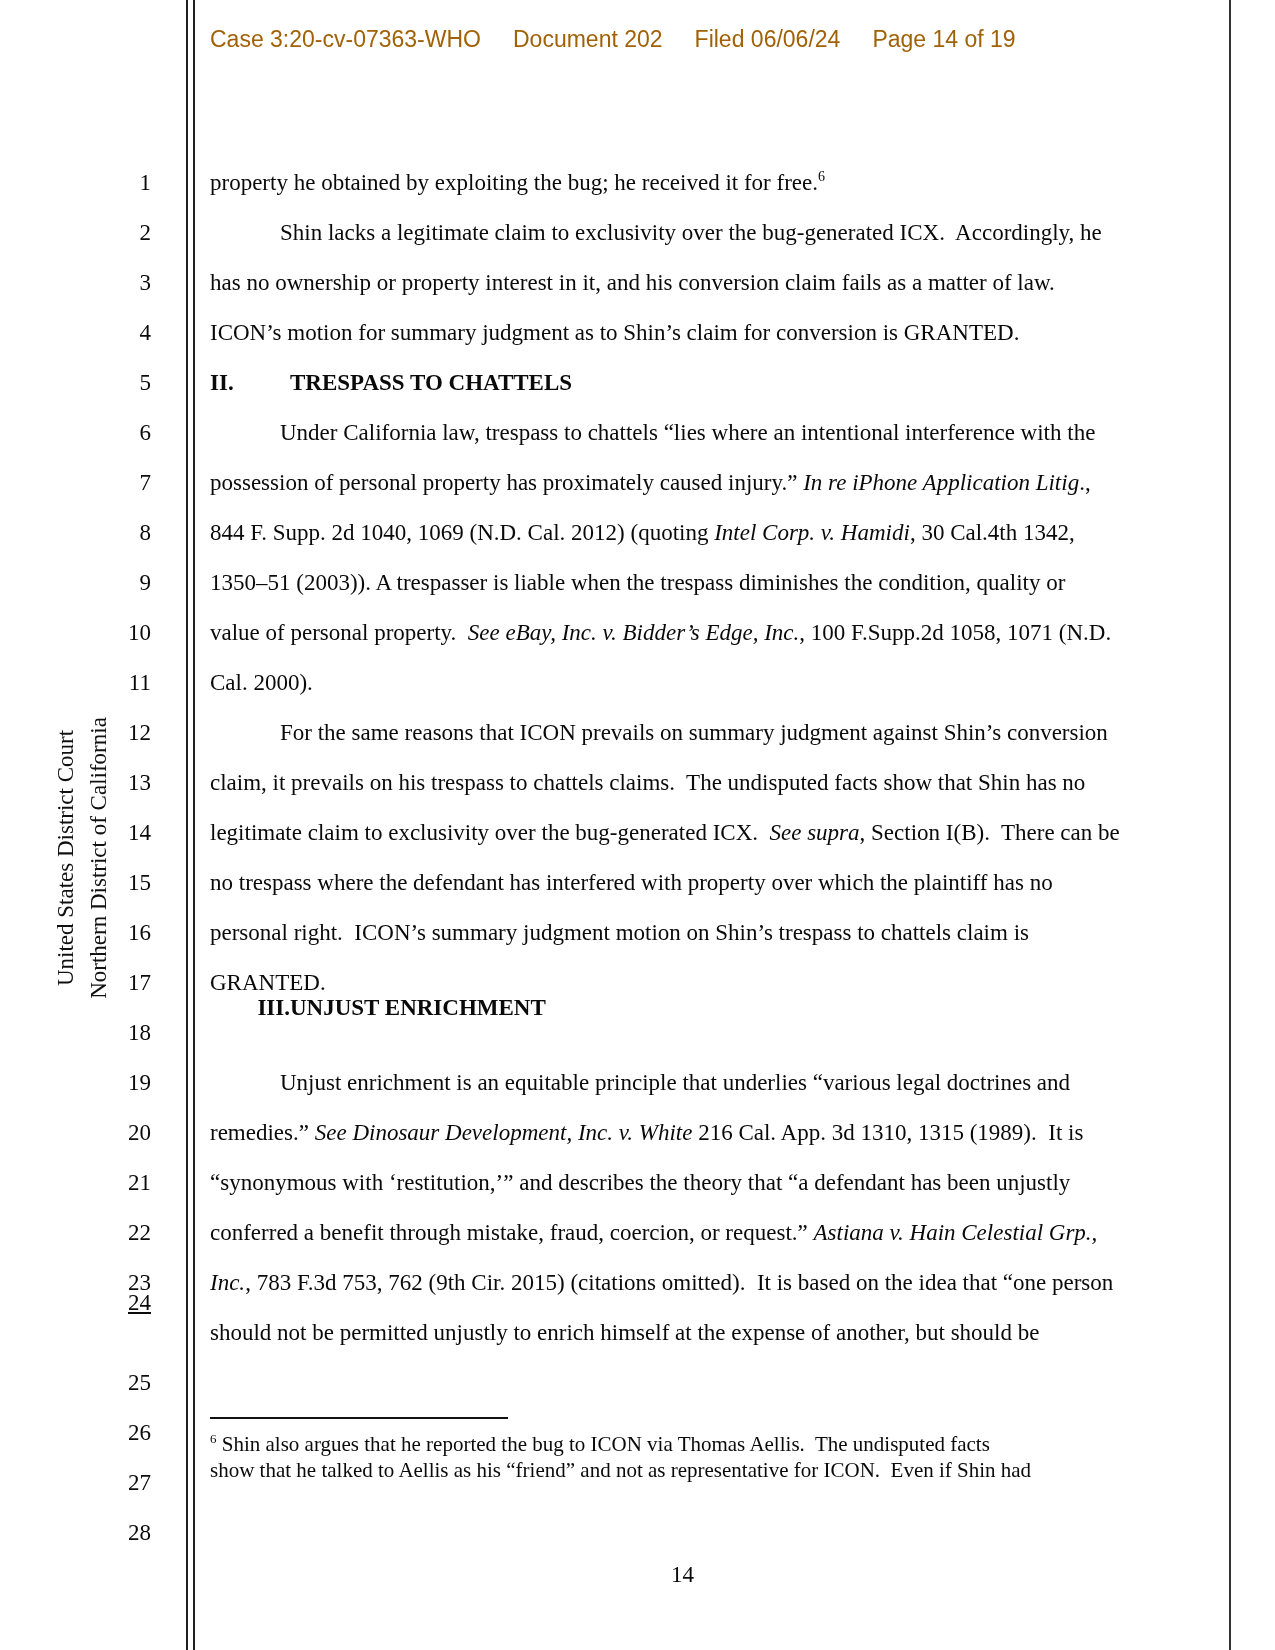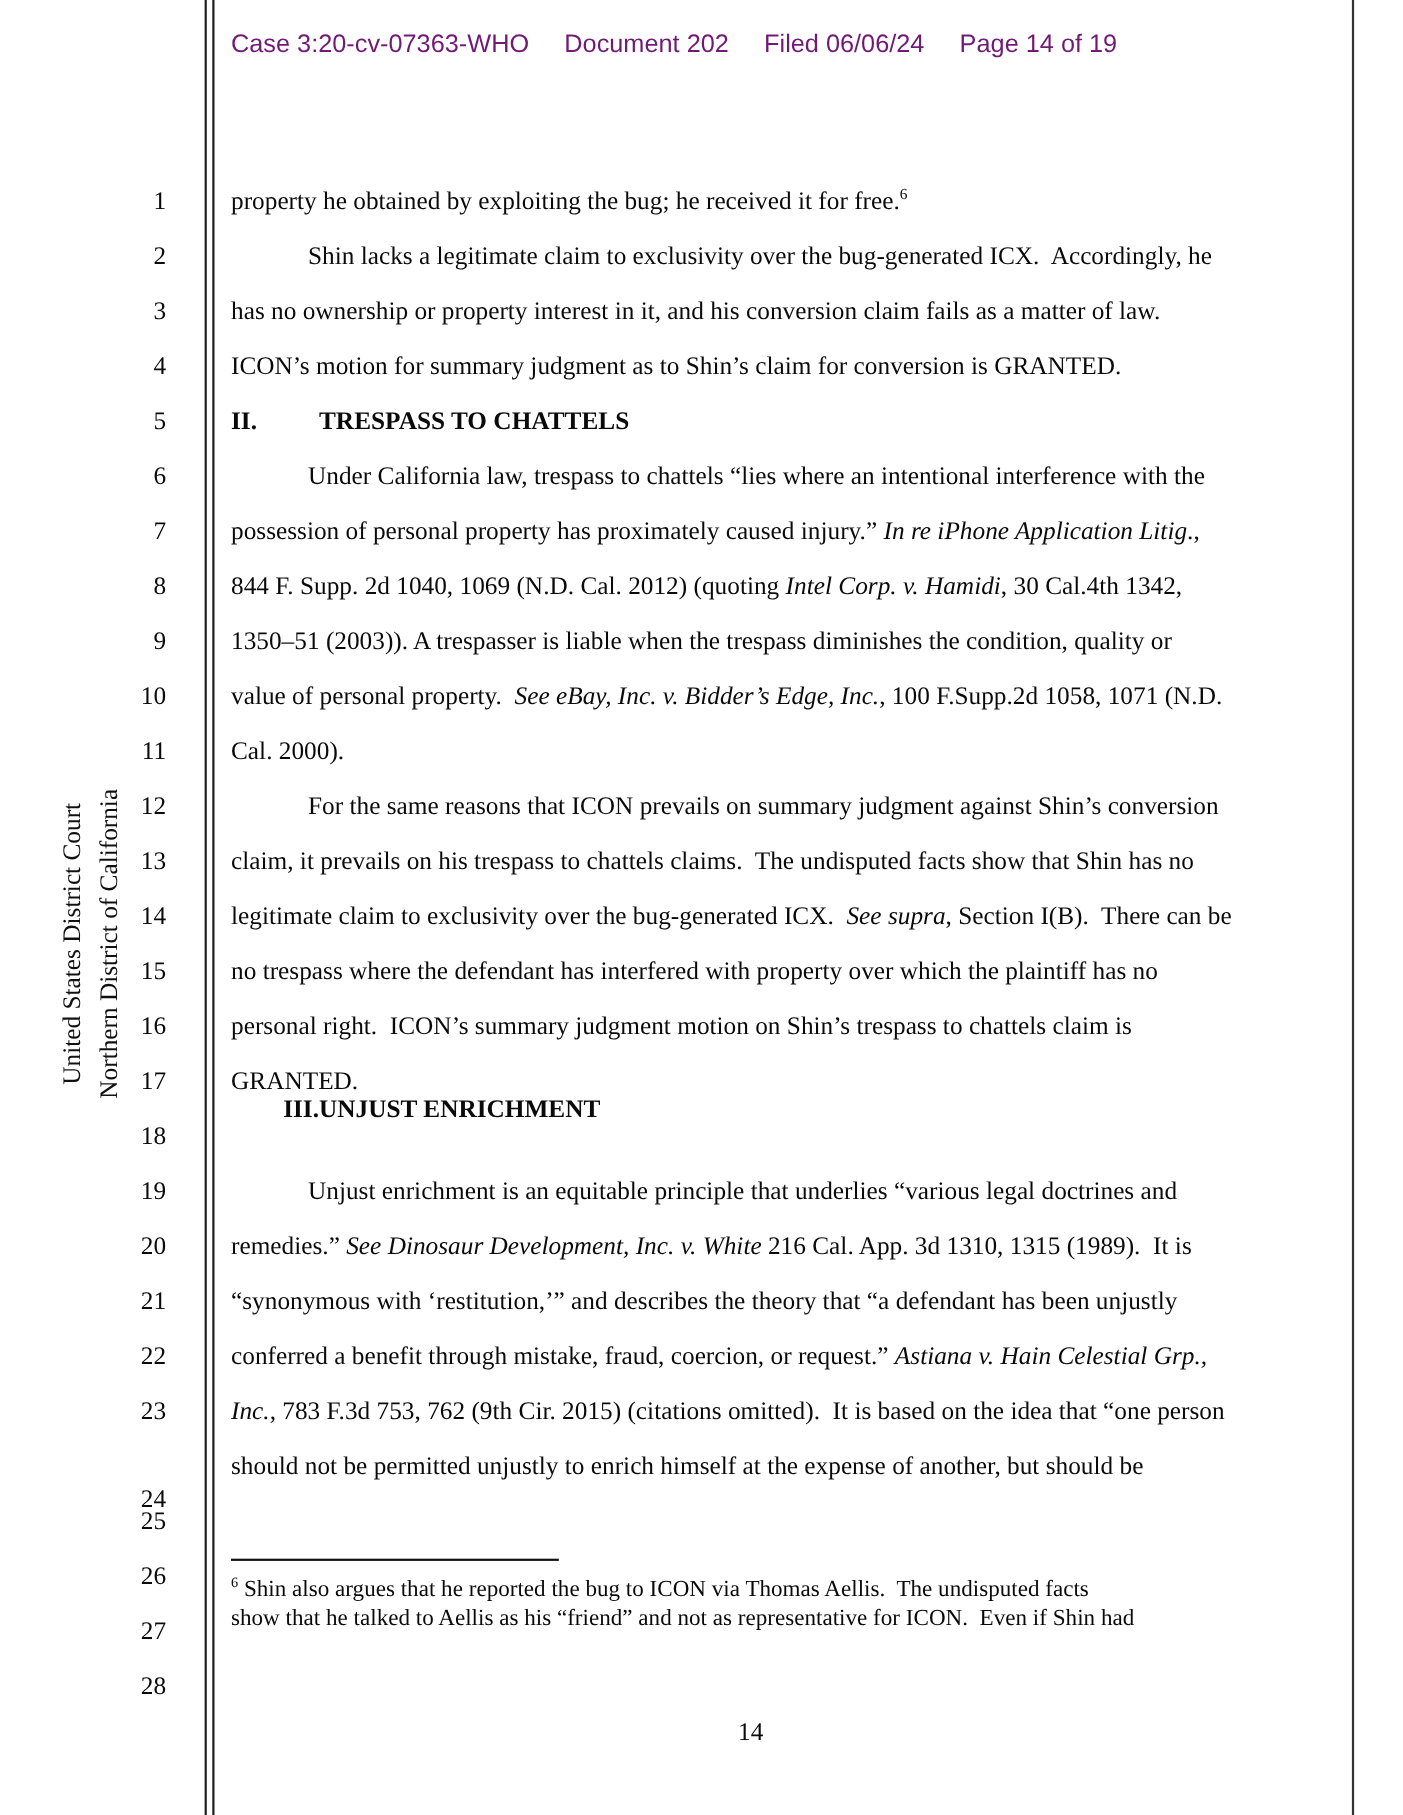--- a/index.html
+++ b/index.html
@@ -59,21 +59,21 @@
   }
 </style>
 </head>
 <body>
 
 <div class="page">
 
   <div class="rule-double"></div>
   <div class="rule-right"></div>
 
-  <div class="header" style="color: #701a75; gap: 32px;">
+  <div class="header" style="color: #a16207; gap: 32px;">
     <span>Case 3:20-cv-07363-WHO</span>
     <span>Document 202</span>
     <span>Filed 06/06/24</span>
     <span>Page 14 of 19</span>
   </div>
 
   <div class="court-vertical">
     <div>United States District Court</div>
     <div>Northern District of California</div>
   </div>
@@ -95,21 +95,21 @@
       <div class="ln" style="top: 650px;">14</div>
       <div class="ln" style="top: 700px;">15</div>
       <div class="ln" style="top: 750px;">16</div>
       <div class="ln" style="top: 800px;">17</div>
       <div class="ln" style="top: 850px;">18</div>
       <div class="ln" style="top: 900px;">19</div>
       <div class="ln" style="top: 950px;">20</div>
       <div class="ln" style="top: 1000px;">21</div>
       <div class="ln" style="top: 1050px;">22</div>
       <div class="ln" style="top: 1100px;">23</div>
-      <div class="ln" style="top: 1180px;">24</div>
+      <div class="ln" style="top: 1120px; text-decoration: underline;">24</div>
       <div class="ln" style="top: 1200px;">25</div>
       <div class="ln" style="top: 1250px;">26</div>
       <div class="ln" style="top: 1300px;">27</div>
       <div class="ln" style="top: 1350px;">28</div>
     </div>
 
   <div class="body-col" id="body-col">
       <div class="body-line" style="top: 0px;"><span>property he obtained by exploiting the bug; he received it for free.</span><sup>6</sup></div>
       <div class="body-line indent" style="top: 50px;"><span>Shin lacks a legitimate claim to exclusivity over the bug-generated ICX.  Accordingly, he</span></div>
       <div class="body-line" style="top: 100px; text-align: right;"><span>has no ownership or property interest in it, and his conversion claim fails as a matter of law.</span></div>

